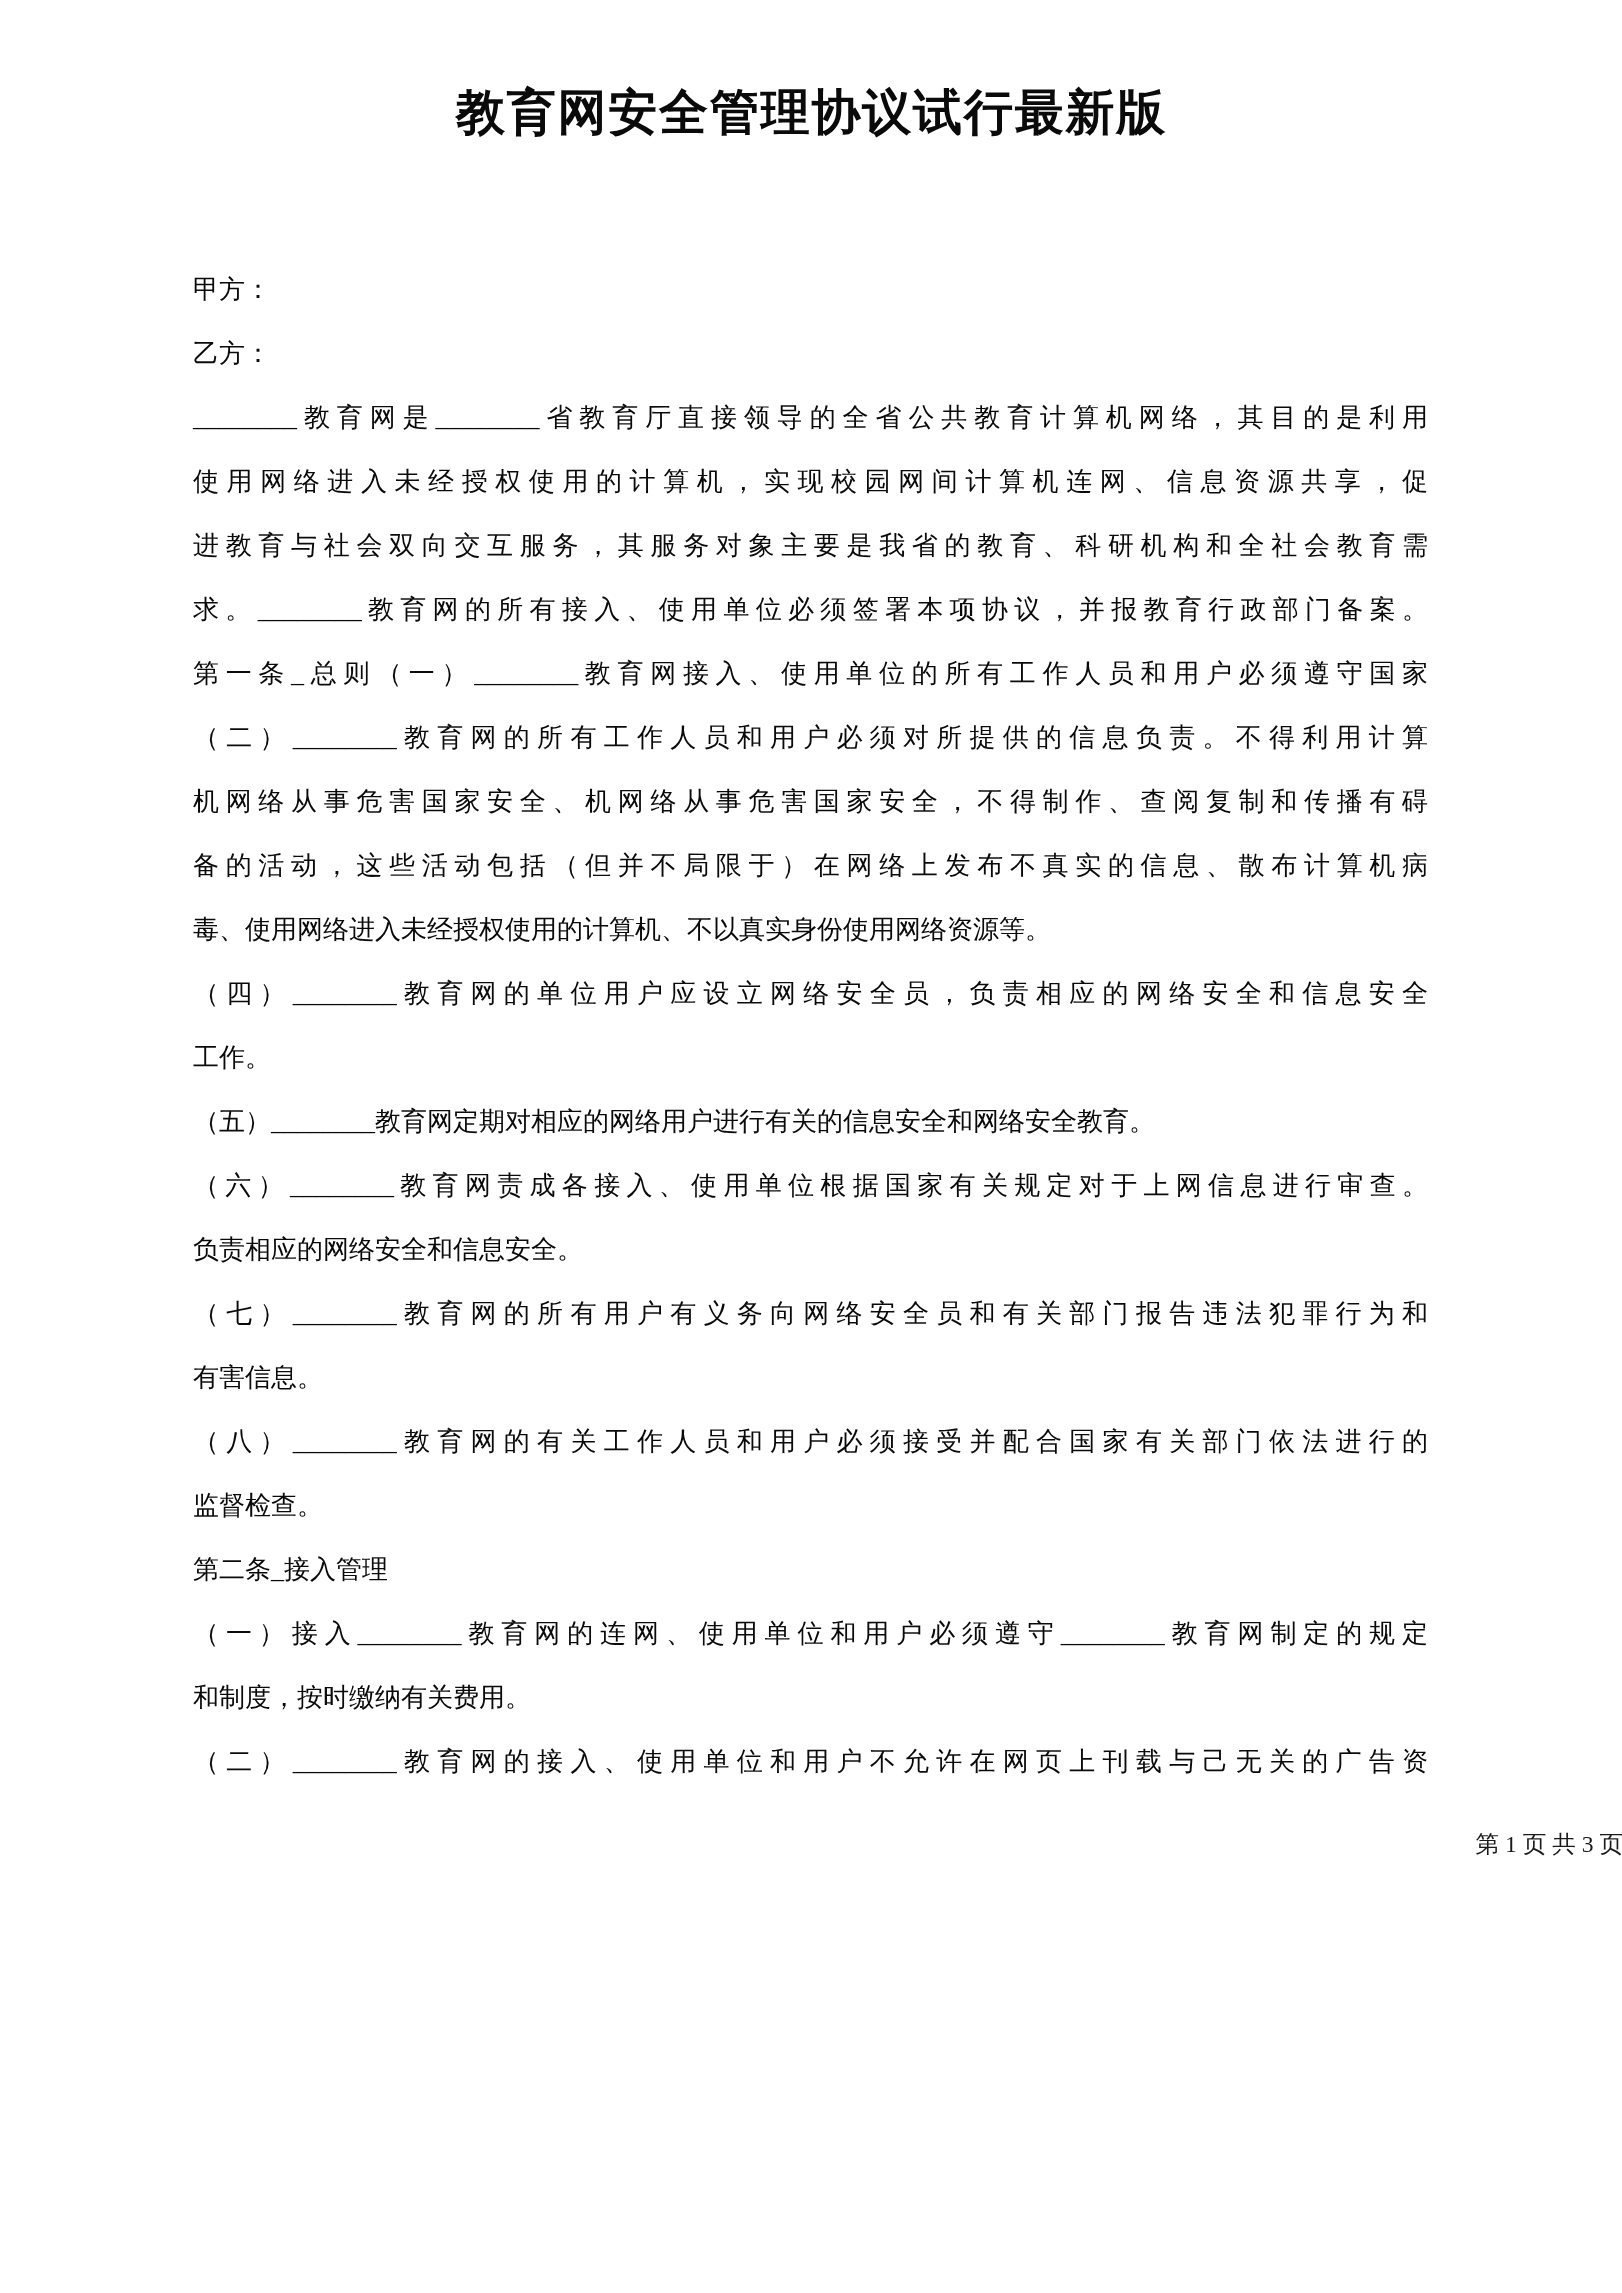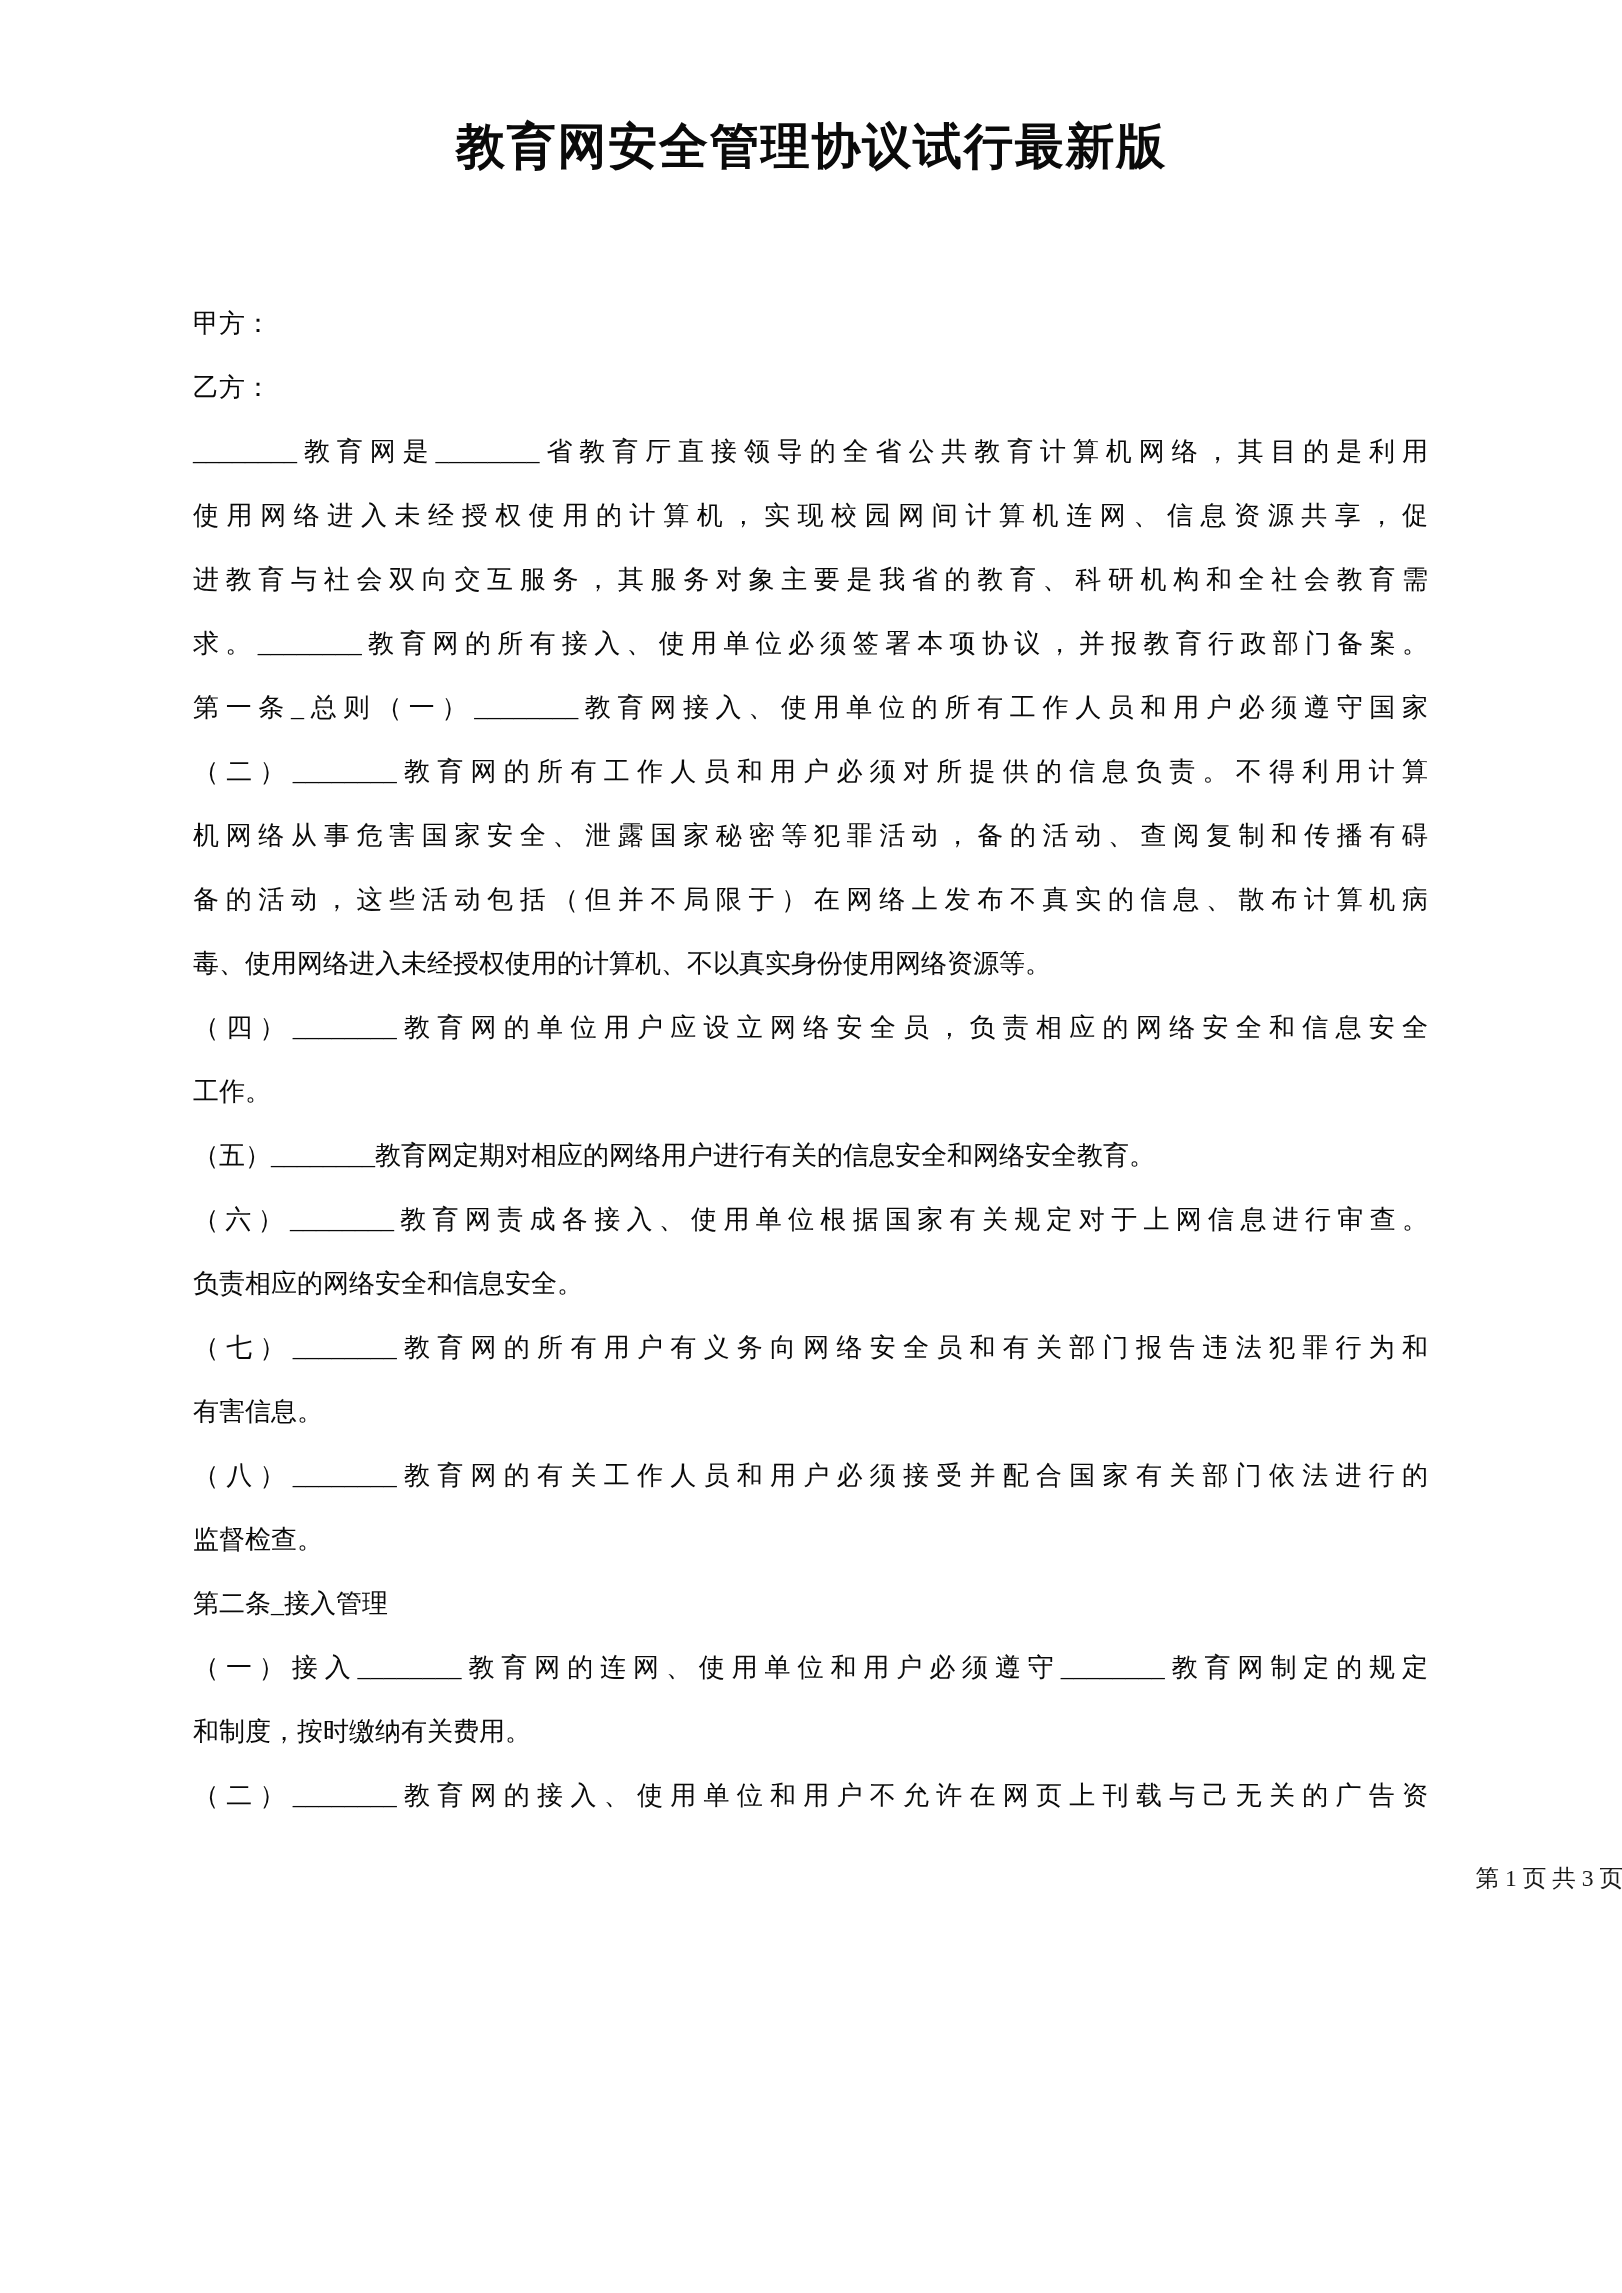--- a/index.html
+++ b/index.html
@@ -11,21 +11,21 @@
     position: relative;
     width: 1623px;
     height: 2294px;
     margin: 0 auto;
     background: #ffffff;
     color: #0a0a0a;
     font-family: "Liberation Serif", "DejaVu Serif", serif;
     overflow: hidden;
   }
   .doc-title {
-    padding-top: 118px;
+    padding-top: 84px;
     margin: 0;
     font-size: 49px;
     line-height: 58px;
     font-weight: 700;
     text-align: center;
     letter-spacing: 1.8px;
   }
   .doc-body {
     padding-top: 116px;
     margin-left: 193px;
@@ -58,21 +58,21 @@
 
   <div class="doc-body">
       <div class="line para-end">甲方：</div>
       <div class="line para-end">乙方：</div>
       <div class="line fill">________教育网是________省教育厅直接领导的全省公共教育计算机网络，其目的是利用</div>
       <div class="line fill">使用网络进入未经授权使用的计算机，实现校园网间计算机连网、信息资源共享，促</div>
       <div class="line fill">进教育与社会双向交互服务，其服务对象主要是我省的教育、科研机构和全社会教育需</div>
       <div class="line fill">求。________教育网的所有接入、使用单位必须签署本项协议，并报教育行政部门备案。</div>
       <div class="line fill">第一条_总则（一）________教育网接入、使用单位的所有工作人员和用户必须遵守国家</div>
       <div class="line fill">（二）________教育网的所有工作人员和用户必须对所提供的信息负责。不得利用计算</div>
-      <div class="line fill">机网络从事危害国家安全、泄露国家秘密等犯罪活动，备的活动、查阅复制和传播有碍</div>
+      <div class="line fill">机网络从事危害国家安全、机网络从事危害国家安全，不得制作、查阅复制和传播有碍</div>
       <div class="line fill">备的活动，这些活动包括（但并不局限于）在网络上发布不真实的信息、散布计算机病</div>
       <div class="line para-end">毒、使用网络进入未经授权使用的计算机、不以真实身份使用网络资源等。</div>
       <div class="line fill">（四）________教育网的单位用户应设立网络安全员，负责相应的网络安全和信息安全</div>
       <div class="line para-end">工作。</div>
       <div class="line para-end">（五）________教育网定期对相应的网络用户进行有关的信息安全和网络安全教育。</div>
       <div class="line fill">（六）________教育网责成各接入、使用单位根据国家有关规定对于上网信息进行审查。</div>
       <div class="line para-end">负责相应的网络安全和信息安全。</div>
       <div class="line fill">（七）________教育网的所有用户有义务向网络安全员和有关部门报告违法犯罪行为和</div>
       <div class="line para-end">有害信息。</div>
       <div class="line fill">（八）________教育网的有关工作人员和用户必须接受并配合国家有关部门依法进行的</div>

